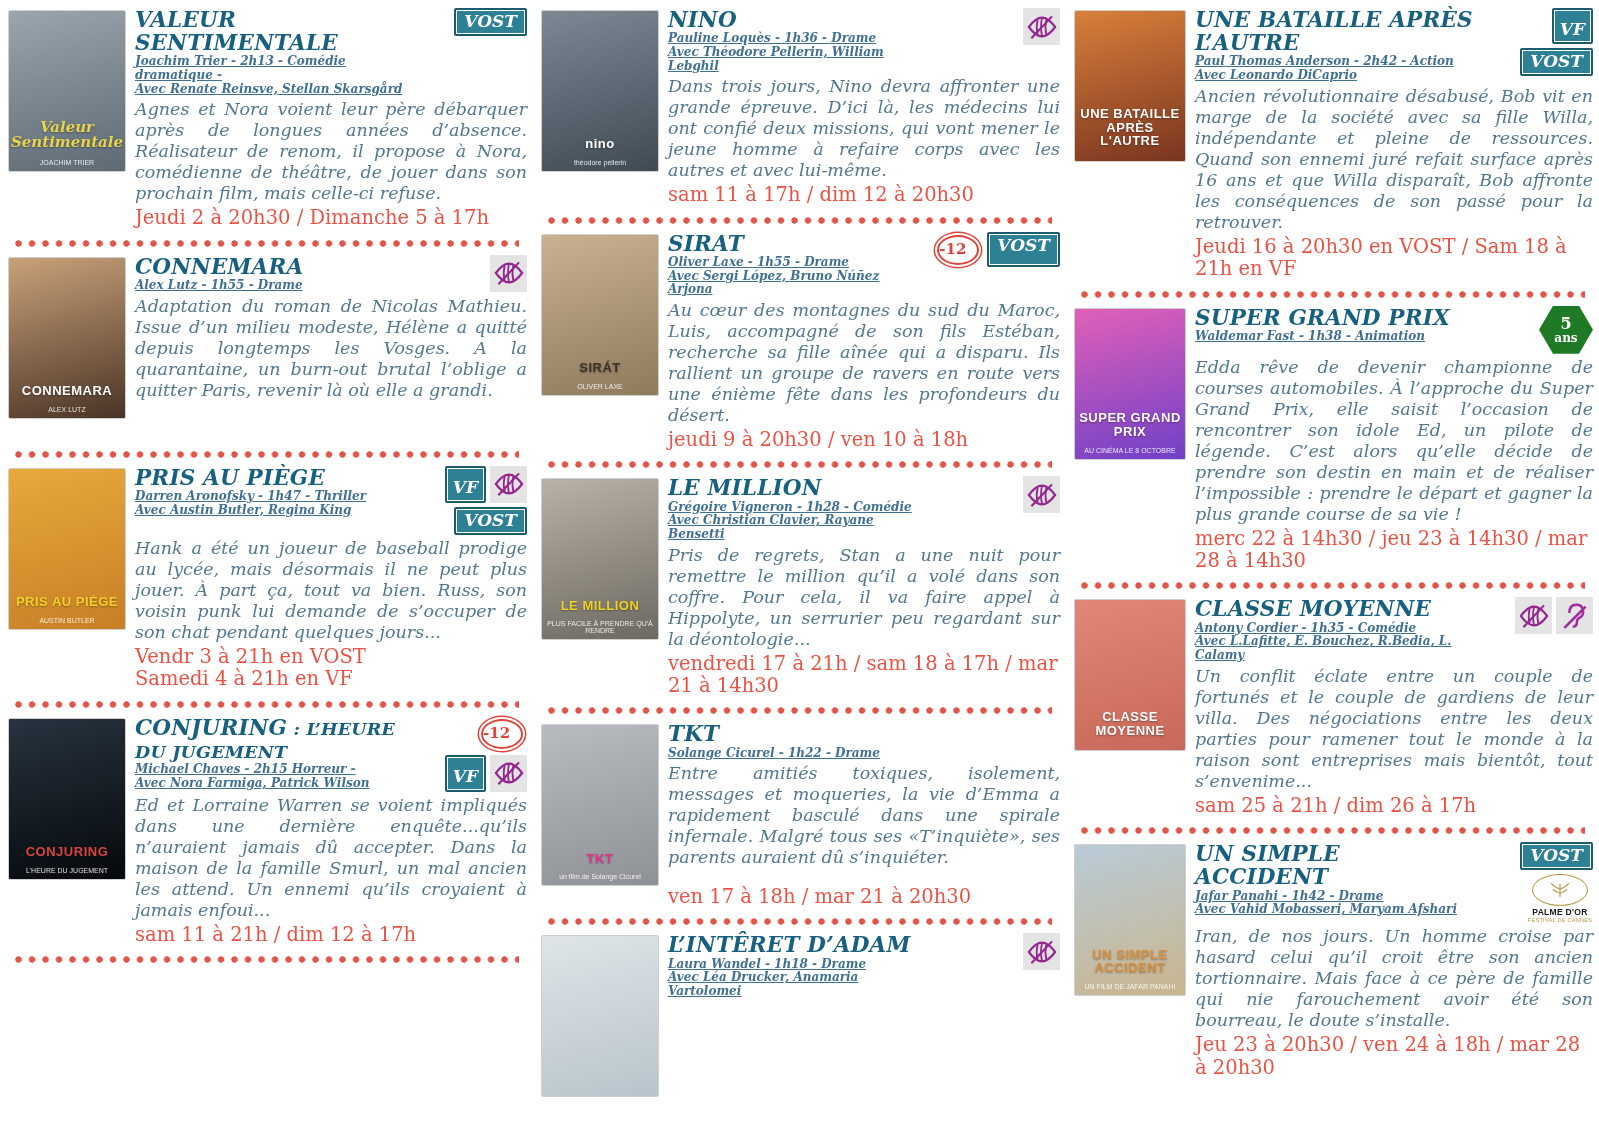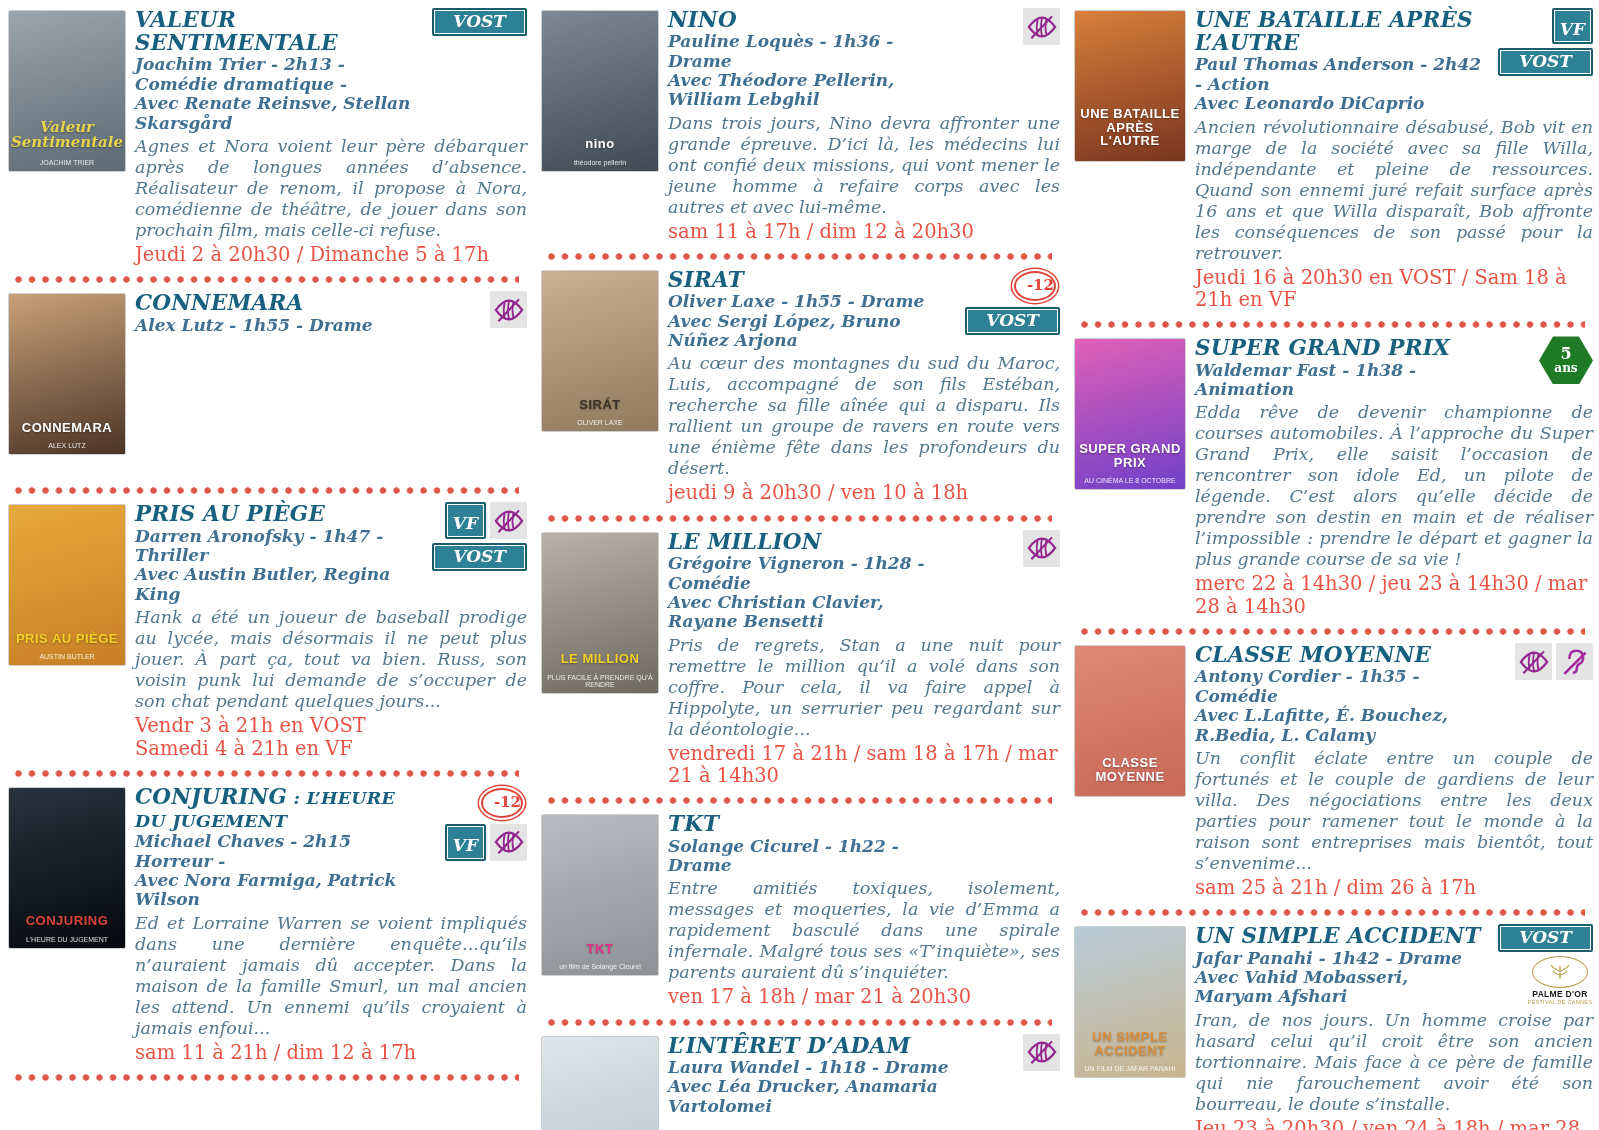--- a/index.html
+++ b/index.html
@@ -17,35 +17,35 @@
     text-align:center;padding:2px 3px 8px;letter-spacing:.5px;text-shadow:0 1px 2px rgba(0,0,0,.35);}
   .poster-label.script{font-family:"DejaVu Serif",serif;font-style:italic;font-size:15px;letter-spacing:0;}
   .poster-sub{font-family:"Liberation Sans",sans-serif;font-size:7px;color:#ffffff;opacity:.85;
     text-align:center;padding-bottom:5px;}
   .content{flex:1 1 auto;display:flex;flex-direction:column;padding-left:9px;min-width:0;}
   .card-head{display:flex;align-items:flex-start;}
   .titles{flex:1 1 auto;min-width:0;}
   h2.title{margin:0 0 1px 0;font-size:21.5px;line-height:1.08;font-style:italic;font-weight:bold;
     color:#17607f;letter-spacing:.2px;}
   .title-suffix{font-size:17.5px;}
-  .meta{font-size:17px;line-height:1.14;font-style:italic;font-weight:bold;color:#3f7092;}
+  .meta{font-size:12px;line-height:1.14;font-style:italic;font-weight:bold;color:#3f7092;text-decoration:underline;}
   .marks{flex:0 1 132px;max-width:132px;display:flex;flex-wrap:wrap;justify-content:flex-end;
     align-content:flex-start;gap:4px;margin-left:4px;}
   .synopsis{margin:3px 0 0 0;font-size:17.5px;line-height:1.2;font-style:italic;color:#52788f;
     text-align:justify;}
   .times{margin-top:auto;padding:3px 0 4px;text-align:left;color:#ea5243;font-size:19.5px;line-height:1.15;}
   .dotted{height:9px;margin:3px 14px;background-image:radial-gradient(circle at 4.5px 4.5px,#e0564a 2.9px,rgba(0,0,0,0) 3.5px);
     background-size:13.5px 9px;background-repeat:repeat-x;flex:0 0 auto;}
   
   .badge{display:inline-block;background:#2e8095;color:#ffffff;font-weight:bold;font-style:italic;
-    font-size:17px;line-height:1;padding:3px 19px 4px;border:2px solid #1b5d70;border-radius:2px;
+    font-size:17px;line-height:1;padding:3px 8px 4px;border:2px solid #1b5d70;border-radius:2px;
     box-shadow:inset 0 0 0 1px #ffffff;white-space:nowrap;}
   .badge.vf{padding:11px 6px 4px;}
   .minus12{display:inline-block;background:#ffffff;color:#e04338;font-weight:bold;font-style:normal;
-    font-size:15px;line-height:24px;width:38px;height:26px;text-align:right;border:2px solid #e04338;
+    font-size:15px;line-height:24px;width:38px;height:26px;text-align:left;border:2px solid #e04338;
     border-radius:50%;box-shadow:0 0 0 2px #ffffff,0 0 0 3.5px #e04338;margin:3px 4px 2px 2px;}
   .age5{width:54px;height:48px;background:#1e7a24;color:#ffffff;display:flex;flex-direction:column;
     justify-content:center;align-items:center;clip-path:polygon(26% 0,74% 0,100% 50%,74% 100%,26% 100%,0 50%);
     font-weight:bold;line-height:1;}
   .age5 .n{font-size:16px;}  .age5 .a{font-size:12px;}
   .iconbox{width:37px;height:37px;background:#e4e4e4;display:flex;align-items:center;justify-content:center;}
   .palme{width:66px;text-align:center;font-family:"Liberation Sans",sans-serif;}
   .palme-oval{width:54px;height:30px;border:1.5px solid #b99a45;border-radius:50%;margin:0 auto 1px;
     display:flex;align-items:center;justify-content:center;}
   .palme-title{font-size:8.5px;font-weight:bold;color:#1a1a1a;letter-spacing:.3px;}
@@ -96,20 +96,21 @@
                   <svg width="30" height="30" viewBox="0 0 24 24">
                     <path d="M1.5 12 Q7 4.5 12 4.5 Q17 4.5 22.5 12 Q17 19.5 12 19.5 Q7 19.5 1.5 12 Z" fill="none" stroke="#93278f" stroke-width="1.7"></path>
                     <path d="M8.5 6.2 Q7 12 8.5 17.8" fill="none" stroke="#93278f" stroke-width="1.4"></path>
                     <path d="M12 4.8 Q10.4 12 12 19.2" fill="none" stroke="#93278f" stroke-width="1.4"></path>
                     <path d="M15.5 6 Q14 12 15.5 18" fill="none" stroke="#93278f" stroke-width="1.4"></path>
                     <line x1="3.5" y1="21" x2="20" y2="3.5" stroke="#93278f" stroke-width="1.7"></line>
                   </svg>
                 </span>
               </div>
       </div>
+      <p class="synopsis">Adaptation du roman de Nicolas Mathieu. Issue d’un milieu modeste, Hélène a quitté depuis longtemps les Vosges. A la quarantaine, un burn-out brutal l’oblige a quitter Paris, revenir là où elle a grandi.</p>
     </div>
   </article>
 <div class="dotted"></div>
   <article class="card">
     <div class="poster" style="background: linear-gradient(165deg, rgb(232, 169, 60), rgb(199, 127, 37));">
       <div class="poster-label" style="color: rgb(245, 208, 42);">PRIS AU PIÈGE</div>
       <div class="poster-sub">AUSTIN BUTLER</div>
     </div>
     <div class="content">
       <div class="card-head">

